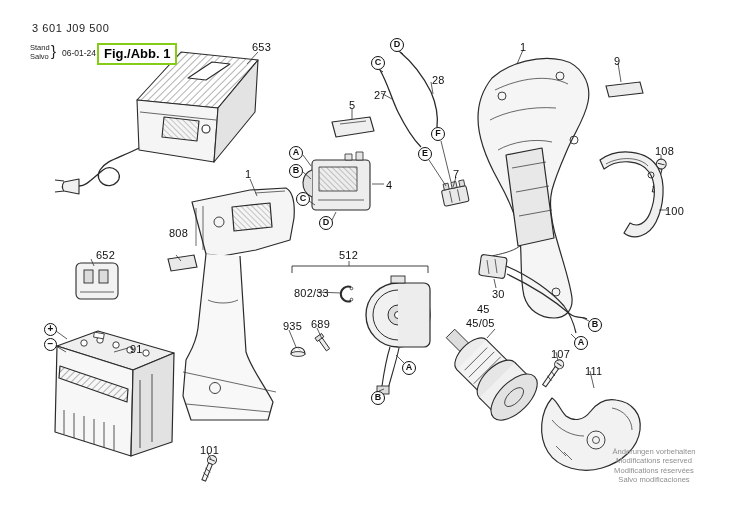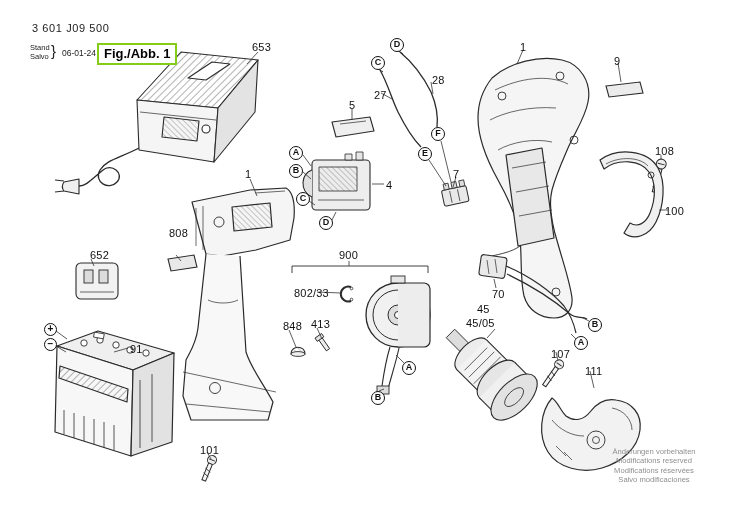--- a/index.html
+++ b/index.html
@@ -287,38 +287,38 @@
   <div class="hdr-stand">
     <div>Stand</div>
     <div>Salvo</div>
   </div>
   <div class="hdr-brace">}</div>
   <div class="hdr-date">06-01-24</div>
   <div class="figbox">Fig./Abb. 1</div>
 
   <div class="lbl" style="left:252px;top:41px">653</div>
   <div class="lbl" style="left:245px;top:168px">1</div>
-  <div class="lbl" style="left:90px;top:249px">652</div>
+  <div class="lbl" style="left:96px;top:249px">652</div>
   <div class="lbl" style="left:130px;top:343px">91</div>
   <div class="lbl" style="left:169px;top:227px">808</div>
   <div class="lbl" style="left:200px;top:444px">101</div>
-  <div class="lbl" style="left:339px;top:249px">900</div>
+  <div class="lbl" style="left:339px;top:249px">512</div>
   <div class="lbl" style="left:294px;top:287px">802/33</div>
-  <div class="lbl" style="left:283px;top:320px">848</div>
-  <div class="lbl" style="left:311px;top:318px">413</div>
+  <div class="lbl" style="left:283px;top:320px">935</div>
+  <div class="lbl" style="left:311px;top:318px">689</div>
   <div class="lbl" style="left:349px;top:99px">5</div>
   <div class="lbl" style="left:386px;top:179px">4</div>
   <div class="lbl" style="left:374px;top:89px">27</div>
   <div class="lbl" style="left:432px;top:74px">28</div>
   <div class="lbl" style="left:453px;top:168px">7</div>
   <div class="lbl" style="left:520px;top:41px">1</div>
   <div class="lbl" style="left:614px;top:55px">9</div>
   <div class="lbl" style="left:655px;top:145px">108</div>
   <div class="lbl" style="left:665px;top:205px">100</div>
-  <div class="lbl" style="left:492px;top:288px">70</div>
+  <div class="lbl" style="left:492px;top:288px">30</div>
   <div class="lbl" style="left:477px;top:303px">45</div>
   <div class="lbl" style="left:466px;top:317px">45/05</div>
   <div class="lbl" style="left:551px;top:348px">107</div>
   <div class="lbl" style="left:585px;top:365px">111</div>
 
   <div class="marker" style="left:289px;top:146px">A</div>
   <div class="marker" style="left:289px;top:164px">B</div>
   <div class="marker" style="left:296px;top:192px">C</div>
   <div class="marker" style="left:319px;top:216px">D</div>
   <div class="marker" style="left:390px;top:38px">D</div>

